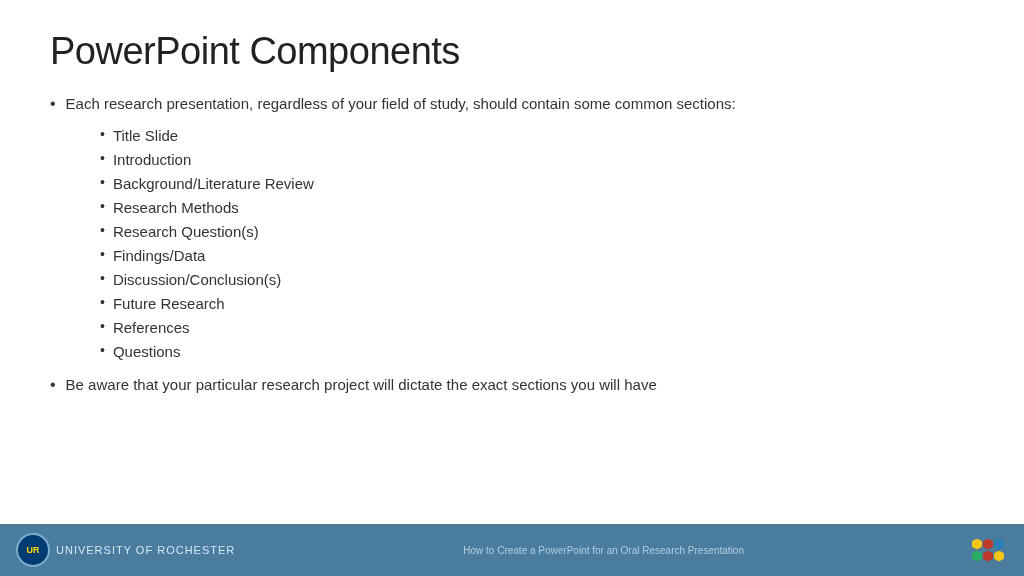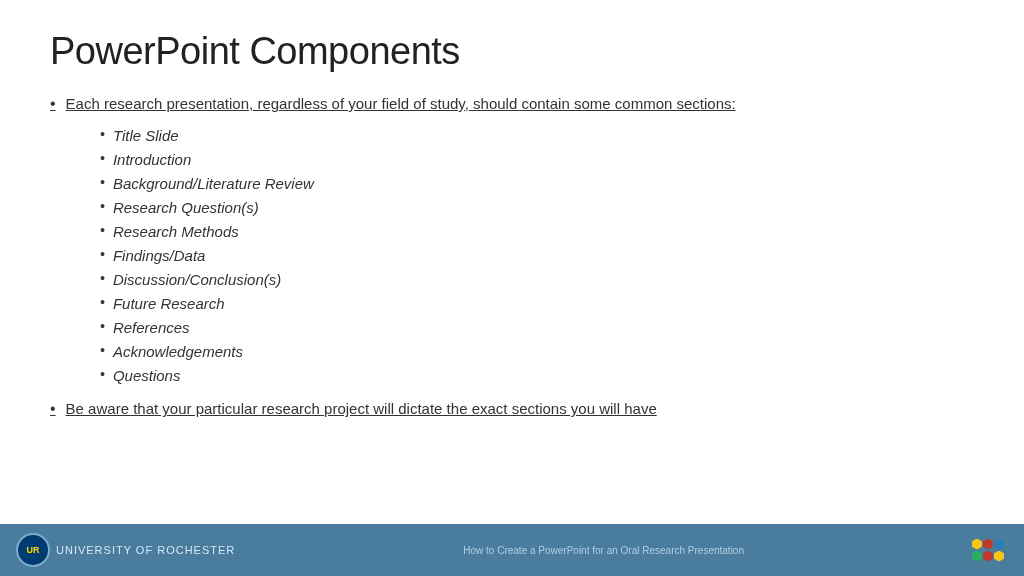--- a/index.html
+++ b/index.html
@@ -38,21 +38,20 @@
       padding: 0;
     }
 
     .main-list > li {
       display: flex;
       align-items: flex-start;
       font-size: 15px;
       color: #333333;
       margin-bottom: 10px;
       line-height: 1.4;
-      text-decoration: underline;
     }
 
     .main-list > li::before {
       content: '•';
       margin-right: 10px;
       flex-shrink: 0;
       font-size: 16px;
     }
 
     .sub-list {
@@ -61,21 +60,20 @@
       margin-top: 4px;
     }
 
     .sub-list li {
       display: flex;
       align-items: flex-start;
       font-size: 15px;
       color: #333333;
       margin-bottom: 3px;
       line-height: 1.4;
-      font-style: italic;
     }
 
     .sub-list li::before {
       content: '•';
       margin-right: 8px;
       flex-shrink: 0;
       font-size: 14px;
     }
 
     .bottom-bullet {
@@ -199,39 +197,36 @@
       <li>
           <span>Title Slide</span>
         </li>
       <li>
           <span>Introduction</span>
         </li>
       <li>
           <span>Background/Literature Review</span>
         </li>
       <li>
+          <span>Research Methods</span>
+        </li>
+      <li>
           <span>Research Question(s)</span>
         </li>
       <li>
-          <span>Research Methods</span>
-        </li>
-      <li>
           <span>Findings/Data</span>
         </li>
       <li>
           <span>Discussion/Conclusion(s)</span>
         </li>
       <li>
           <span>Future Research</span>
         </li>
       <li>
           <span>References</span>
-        </li>
-      <li>
-          <span>Acknowledgements</span>
         </li>
       <li>
           <span>Questions</span>
         </li>
     </ul>
 
     <ul class="main-list bottom-bullet">
       <li>
         <span>Be aware that your particular research project will dictate the exact sections you will have</span>
       </li>

